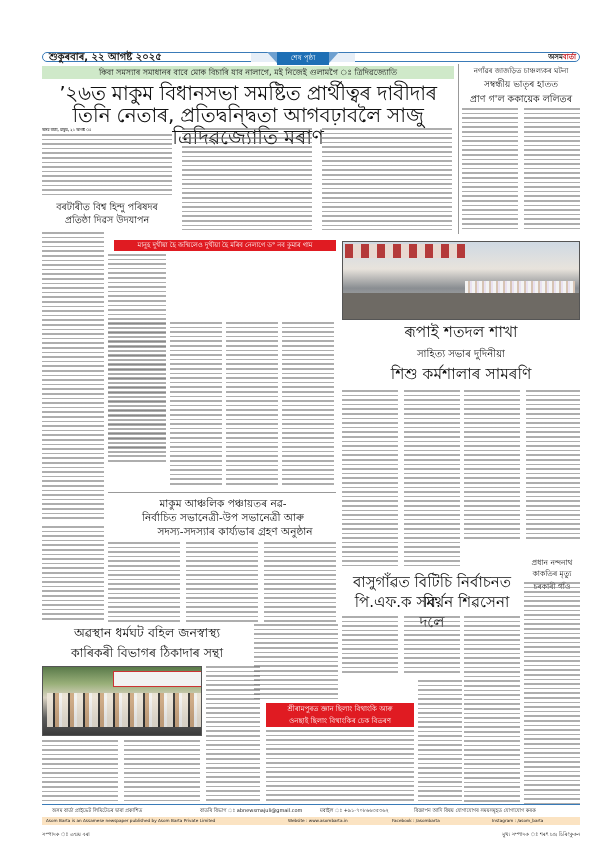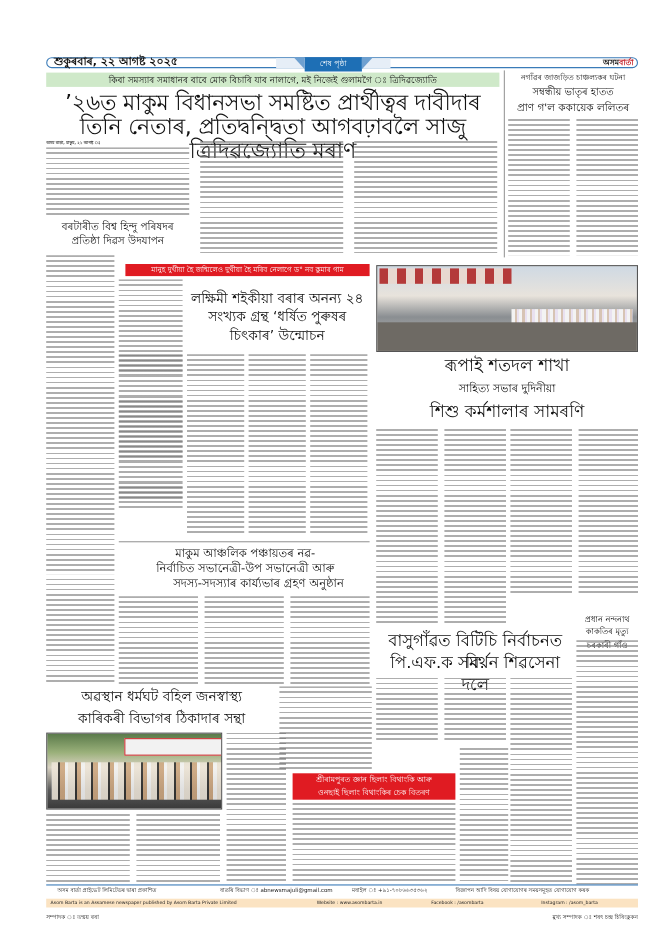--- a/index.html
+++ b/index.html
@@ -84,21 +84,20 @@
   <div class="rule-v" style="left:416px;top:64px;height:170px;"></div>
   <div class="h2" style="left:420px;top:66px;width:118px;font-size:7px;line-height:10px;">নগাঁৱৰ জাজড়িত চাঞ্চল্যকৰ ঘটনা</div>
   <div class="h2" style="left:420px;top:78px;width:118px;font-size:9px;line-height:13px;">সম্বন্ধীয় ভাতৃৰ হাতত</div>
   <div class="h2" style="left:420px;top:92px;width:118px;font-size:9.5px;line-height:13px;">প্ৰাণ গ'ল ককায়েক ললিতৰ</div>
   <div class="lines" style="left:420px;top:108px;width:56px;height:124px;"></div>
   <div class="lines" style="left:482px;top:108px;width:56px;height:124px;"></div>
 
   <div class="redbox" style="left:72px;top:240px;width:222px;height:11px;font-size:6.5px;line-height:11px;">মানুহ দুখীয়া হৈ জন্মিলেও দুখীয়া হৈ মৰিব নেলাগে ড° নব কুমাৰ গাম</div>
 
   <div class="lines" style="left:66px;top:254px;width:58px;height:200px;"></div>
-  <div class="h2" style="left:126px;top:262px;width:168px;font-size:12.5px;line-height:17px;">লক্ষিমী শইকীয়া বৰাৰ অনন্য ২৪ সংখ্যক গ্ৰন্থ ‘ধৰ্ষিত পুৰুষৰ চিৎকাৰ’ উন্মোচন</div>
   <div class="lines" style="left:66px;top:322px;width:58px;height:140px;"></div>
   <div class="lines" style="left:128px;top:322px;width:52px;height:164px;"></div>
   <div class="lines" style="left:184px;top:322px;width:52px;height:164px;"></div>
   <div class="lines" style="left:240px;top:322px;width:52px;height:164px;"></div>
 
   <div class="photo ph1" style="left:300px;top:241px;width:238px;height:79px;">
     <div class="banner"></div>
     <div class="crowd"></div>
     <div class="table"></div>
     <div class="floor"></div>

